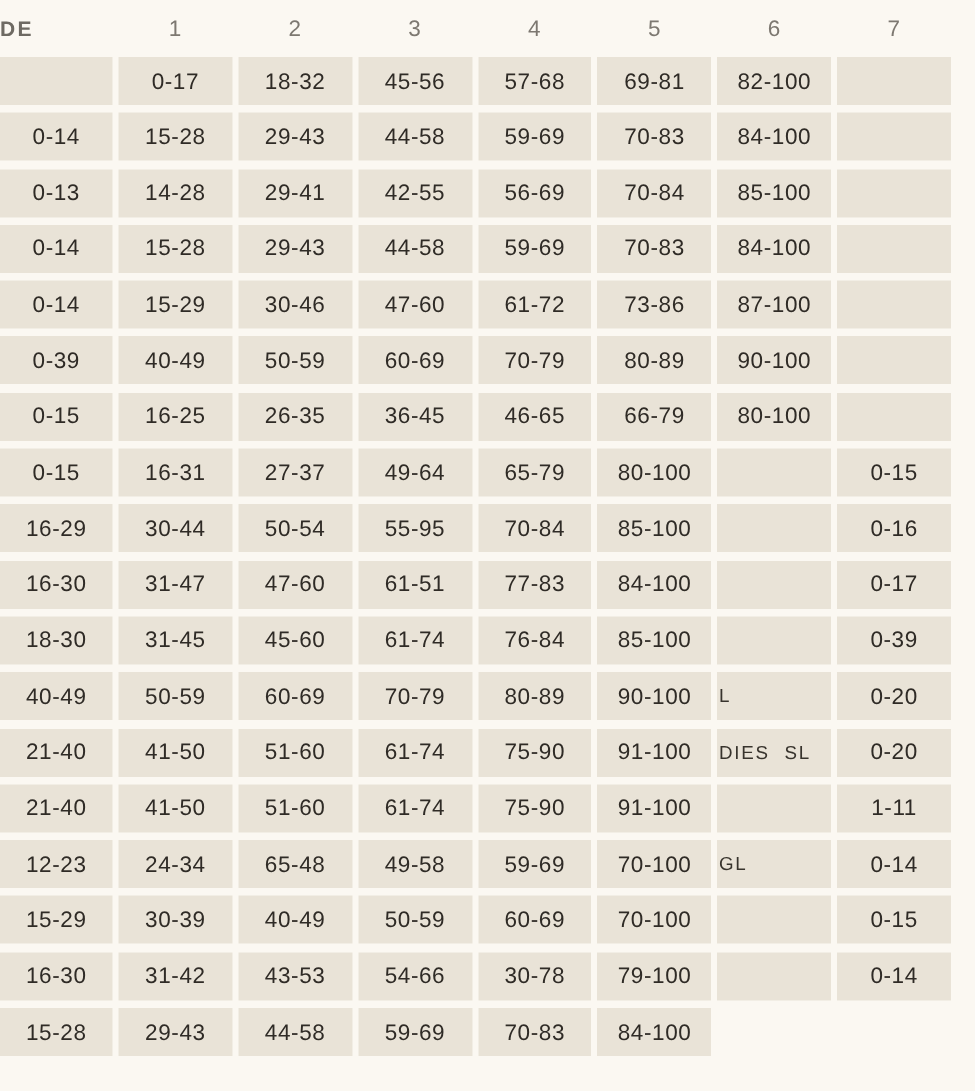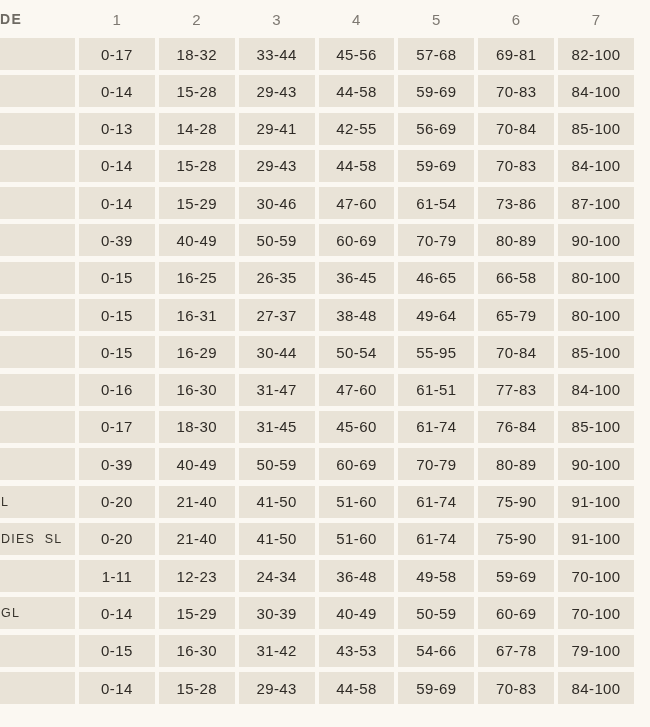--- a/index.html
+++ b/index.html
@@ -80,21 +80,20 @@
       <div class="header-cell">4</div>
       <div class="header-cell">5</div>
       <div class="header-cell">6</div>
       <div class="header-cell">7</div>
     </div>
 
   <div class="grid body-grid">
       <div class="cell label-cell"></div>
       <div class="cell">0-17</div>
       <div class="cell">18-32</div>
-      <div class="cell">33-44</div>
       <div class="cell">45-56</div>
       <div class="cell">57-68</div>
       <div class="cell">69-81</div>
       <div class="cell">82-100</div>
       <div class="cell label-cell"></div>
       <div class="cell">0-14</div>
       <div class="cell">15-28</div>
       <div class="cell">29-43</div>
       <div class="cell">44-58</div>
       <div class="cell">59-69</div>
@@ -114,44 +113,43 @@
       <div class="cell">29-43</div>
       <div class="cell">44-58</div>
       <div class="cell">59-69</div>
       <div class="cell">70-83</div>
       <div class="cell">84-100</div>
       <div class="cell label-cell"></div>
       <div class="cell">0-14</div>
       <div class="cell">15-29</div>
       <div class="cell">30-46</div>
       <div class="cell">47-60</div>
-      <div class="cell">61-54</div>
+      <div class="cell">61-72</div>
       <div class="cell">73-86</div>
       <div class="cell">87-100</div>
       <div class="cell label-cell"></div>
       <div class="cell">0-39</div>
       <div class="cell">40-49</div>
       <div class="cell">50-59</div>
       <div class="cell">60-69</div>
       <div class="cell">70-79</div>
       <div class="cell">80-89</div>
       <div class="cell">90-100</div>
       <div class="cell label-cell"></div>
       <div class="cell">0-15</div>
       <div class="cell">16-25</div>
       <div class="cell">26-35</div>
       <div class="cell">36-45</div>
       <div class="cell">46-65</div>
-      <div class="cell">66-58</div>
+      <div class="cell">66-79</div>
       <div class="cell">80-100</div>
       <div class="cell label-cell"></div>
       <div class="cell">0-15</div>
       <div class="cell">16-31</div>
       <div class="cell">27-37</div>
-      <div class="cell">38-48</div>
       <div class="cell">49-64</div>
       <div class="cell">65-79</div>
       <div class="cell">80-100</div>
       <div class="cell label-cell"></div>
       <div class="cell">0-15</div>
       <div class="cell">16-29</div>
       <div class="cell">30-44</div>
       <div class="cell">50-54</div>
       <div class="cell">55-95</div>
       <div class="cell">70-84</div>
@@ -193,39 +191,39 @@
       <div class="cell">21-40</div>
       <div class="cell">41-50</div>
       <div class="cell">51-60</div>
       <div class="cell">61-74</div>
       <div class="cell">75-90</div>
       <div class="cell">91-100</div>
       <div class="cell label-cell"></div>
       <div class="cell">1-11</div>
       <div class="cell">12-23</div>
       <div class="cell">24-34</div>
-      <div class="cell">36-48</div>
+      <div class="cell">65-48</div>
       <div class="cell">49-58</div>
       <div class="cell">59-69</div>
       <div class="cell">70-100</div>
       <div class="cell label-cell">GL</div>
       <div class="cell">0-14</div>
       <div class="cell">15-29</div>
       <div class="cell">30-39</div>
       <div class="cell">40-49</div>
       <div class="cell">50-59</div>
       <div class="cell">60-69</div>
       <div class="cell">70-100</div>
       <div class="cell label-cell"></div>
       <div class="cell">0-15</div>
       <div class="cell">16-30</div>
       <div class="cell">31-42</div>
       <div class="cell">43-53</div>
       <div class="cell">54-66</div>
-      <div class="cell">67-78</div>
+      <div class="cell">30-78</div>
       <div class="cell">79-100</div>
       <div class="cell label-cell"></div>
       <div class="cell">0-14</div>
       <div class="cell">15-28</div>
       <div class="cell">29-43</div>
       <div class="cell">44-58</div>
       <div class="cell">59-69</div>
       <div class="cell">70-83</div>
       <div class="cell">84-100</div>
     </div>

